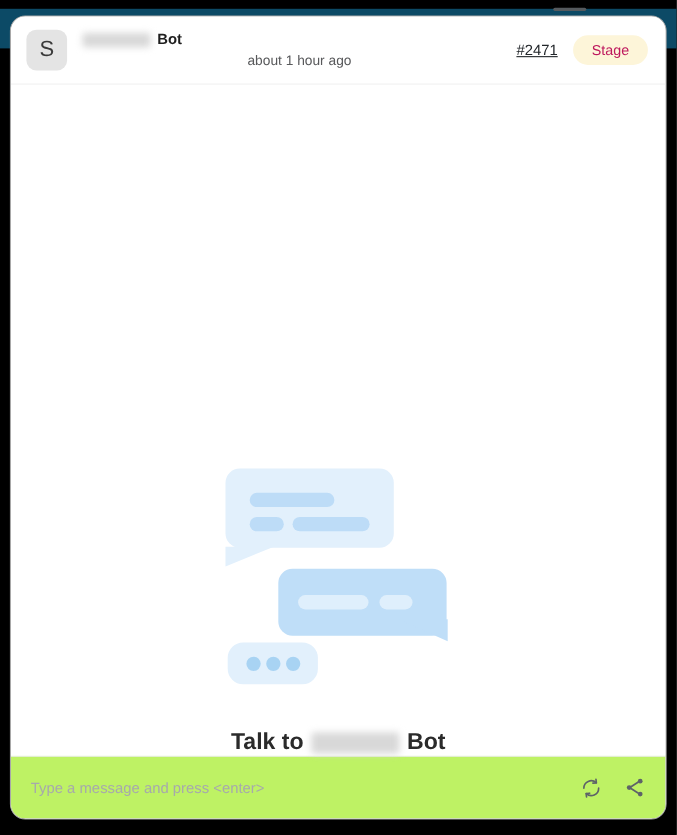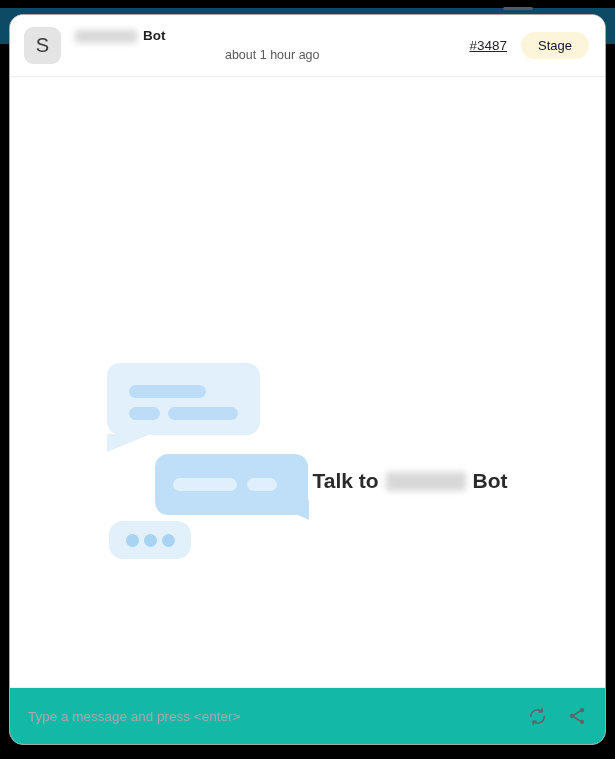--- a/index.html
+++ b/index.html
@@ -105,36 +105,36 @@
     flex: 0 0 auto;
   }
   #ticket-link {
     font-size: 13.5px;
     color: #22262a;
     text-decoration: underline;
     cursor: pointer;
   }
   #stage-badge {
     font-size: 13px;
-    color: #0f172a;
+    color: #be185d;
     background: #fdf5d9;
     border-radius: 999px;
     padding: 7px 17px;
     line-height: 1;
   }
 
   
   #chat-body {
     flex: 1 1 auto;
     position: relative;
     background: #ffffff;
     display: flex;
-    flex-direction: row;
-    align-items: center;
-    justify-content: center;
+    flex-direction: column;
+    align-items: center;
+    justify-content: flex-end;
     padding-top: 146px;
   }
 
   
   #empty-illustration {
     position: relative;
     width: 205px; height: 185px;
   }
   .bubble { position: absolute; }
   #bubble-one {
@@ -211,21 +211,21 @@
     max-width: 360px;
   }
 
   
   #composer {
     flex: 0 0 57px;
     display: flex;
     align-items: center;
     padding: 0 18px 0 18px;
     border-top: 1px solid #ededed;
-    background: #14b8a6;
+    background: #bef264;
   }
   #message-input {
     flex: 1 1 auto;
     border: none;
     outline: none;
     font-family: "Liberation Sans", sans-serif;
     font-size: 13.5px;
     color: #2b2b2b;
     background: transparent;
     padding: 0;
@@ -256,21 +256,21 @@
 
       <div id="header-text">
         <div id="bot-title-row">
           <span class="redacted" id="bot-name-redacted"></span>
           <span>Bot</span>
         </div>
         <div id="bot-timestamp">about 1 hour ago</div>
       </div>
 
       <div id="header-right">
-        <a id="ticket-link" href="#">#3487</a>
+        <a id="ticket-link" href="#">#2471</a>
         <span id="stage-badge">Stage</span>
       </div>
     </div>
 
     <div id="chat-body">
 
       <div id="empty-illustration">
         <div class="bubble" id="bubble-one"></div>
         <div id="bubble-one-tail"></div>
         <div class="bar" id="bubble-one-bar-1"></div>

